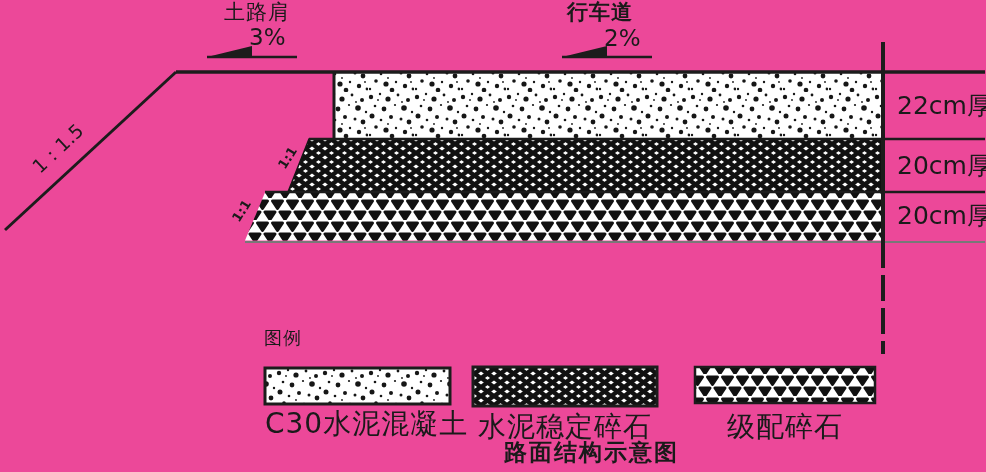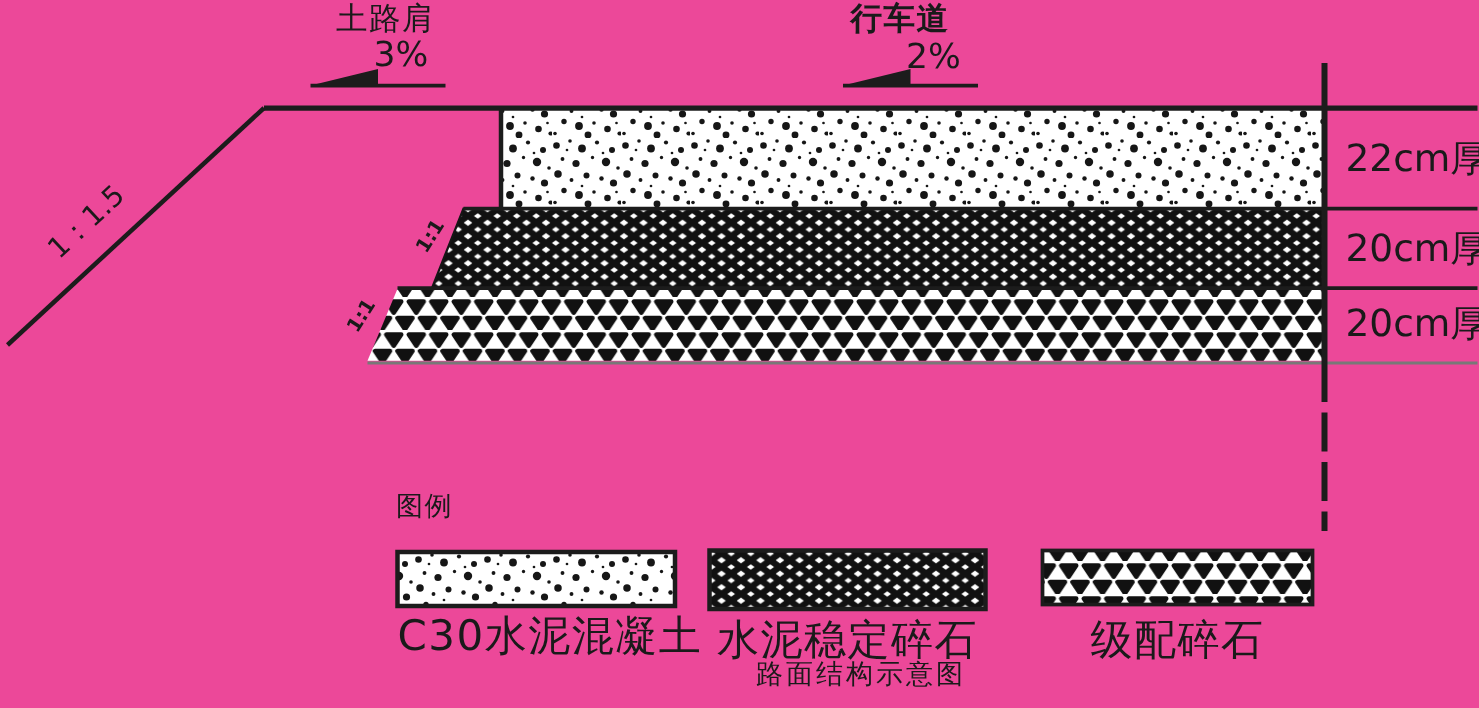--- a/index.html
+++ b/index.html
@@ -9,21 +9,21 @@
     overflow:hidden;
   }
   #drawing{position:absolute;left:0;top:0;}
   .lbl{position:absolute;color:#1a1a1a;white-space:nowrap;line-height:1.1;}
   .lbl-zh{font-size:21px;letter-spacing:1px;}
   .lbl-pct{font-size:23px;}
   .lbl-thick{font-size:25px;}
   .lbl-ratio{font-size:19px;transform:rotate(-43deg);transform-origin:center;}
   .lbl-ratio-sm{font-size:13px;font-weight:bold;transform:rotate(-58deg);transform-origin:center;}
   .lbl-legend{font-size:28px;text-align:center;letter-spacing:1px;}
-  .lbl-title{font-size:18px;font-weight:400;letter-spacing:2px;}
+  .lbl-title{font-size:23px;font-weight:700;letter-spacing:2px;}
 </style>
 </head>
 <body>
 
 <div id="stage">
 
   <svg id="drawing" width="986" height="472" viewBox="0 0 986 472">
     <defs>
 
       <pattern id="pat-speckle" width="46" height="46" patternUnits="userSpaceOnUse">

